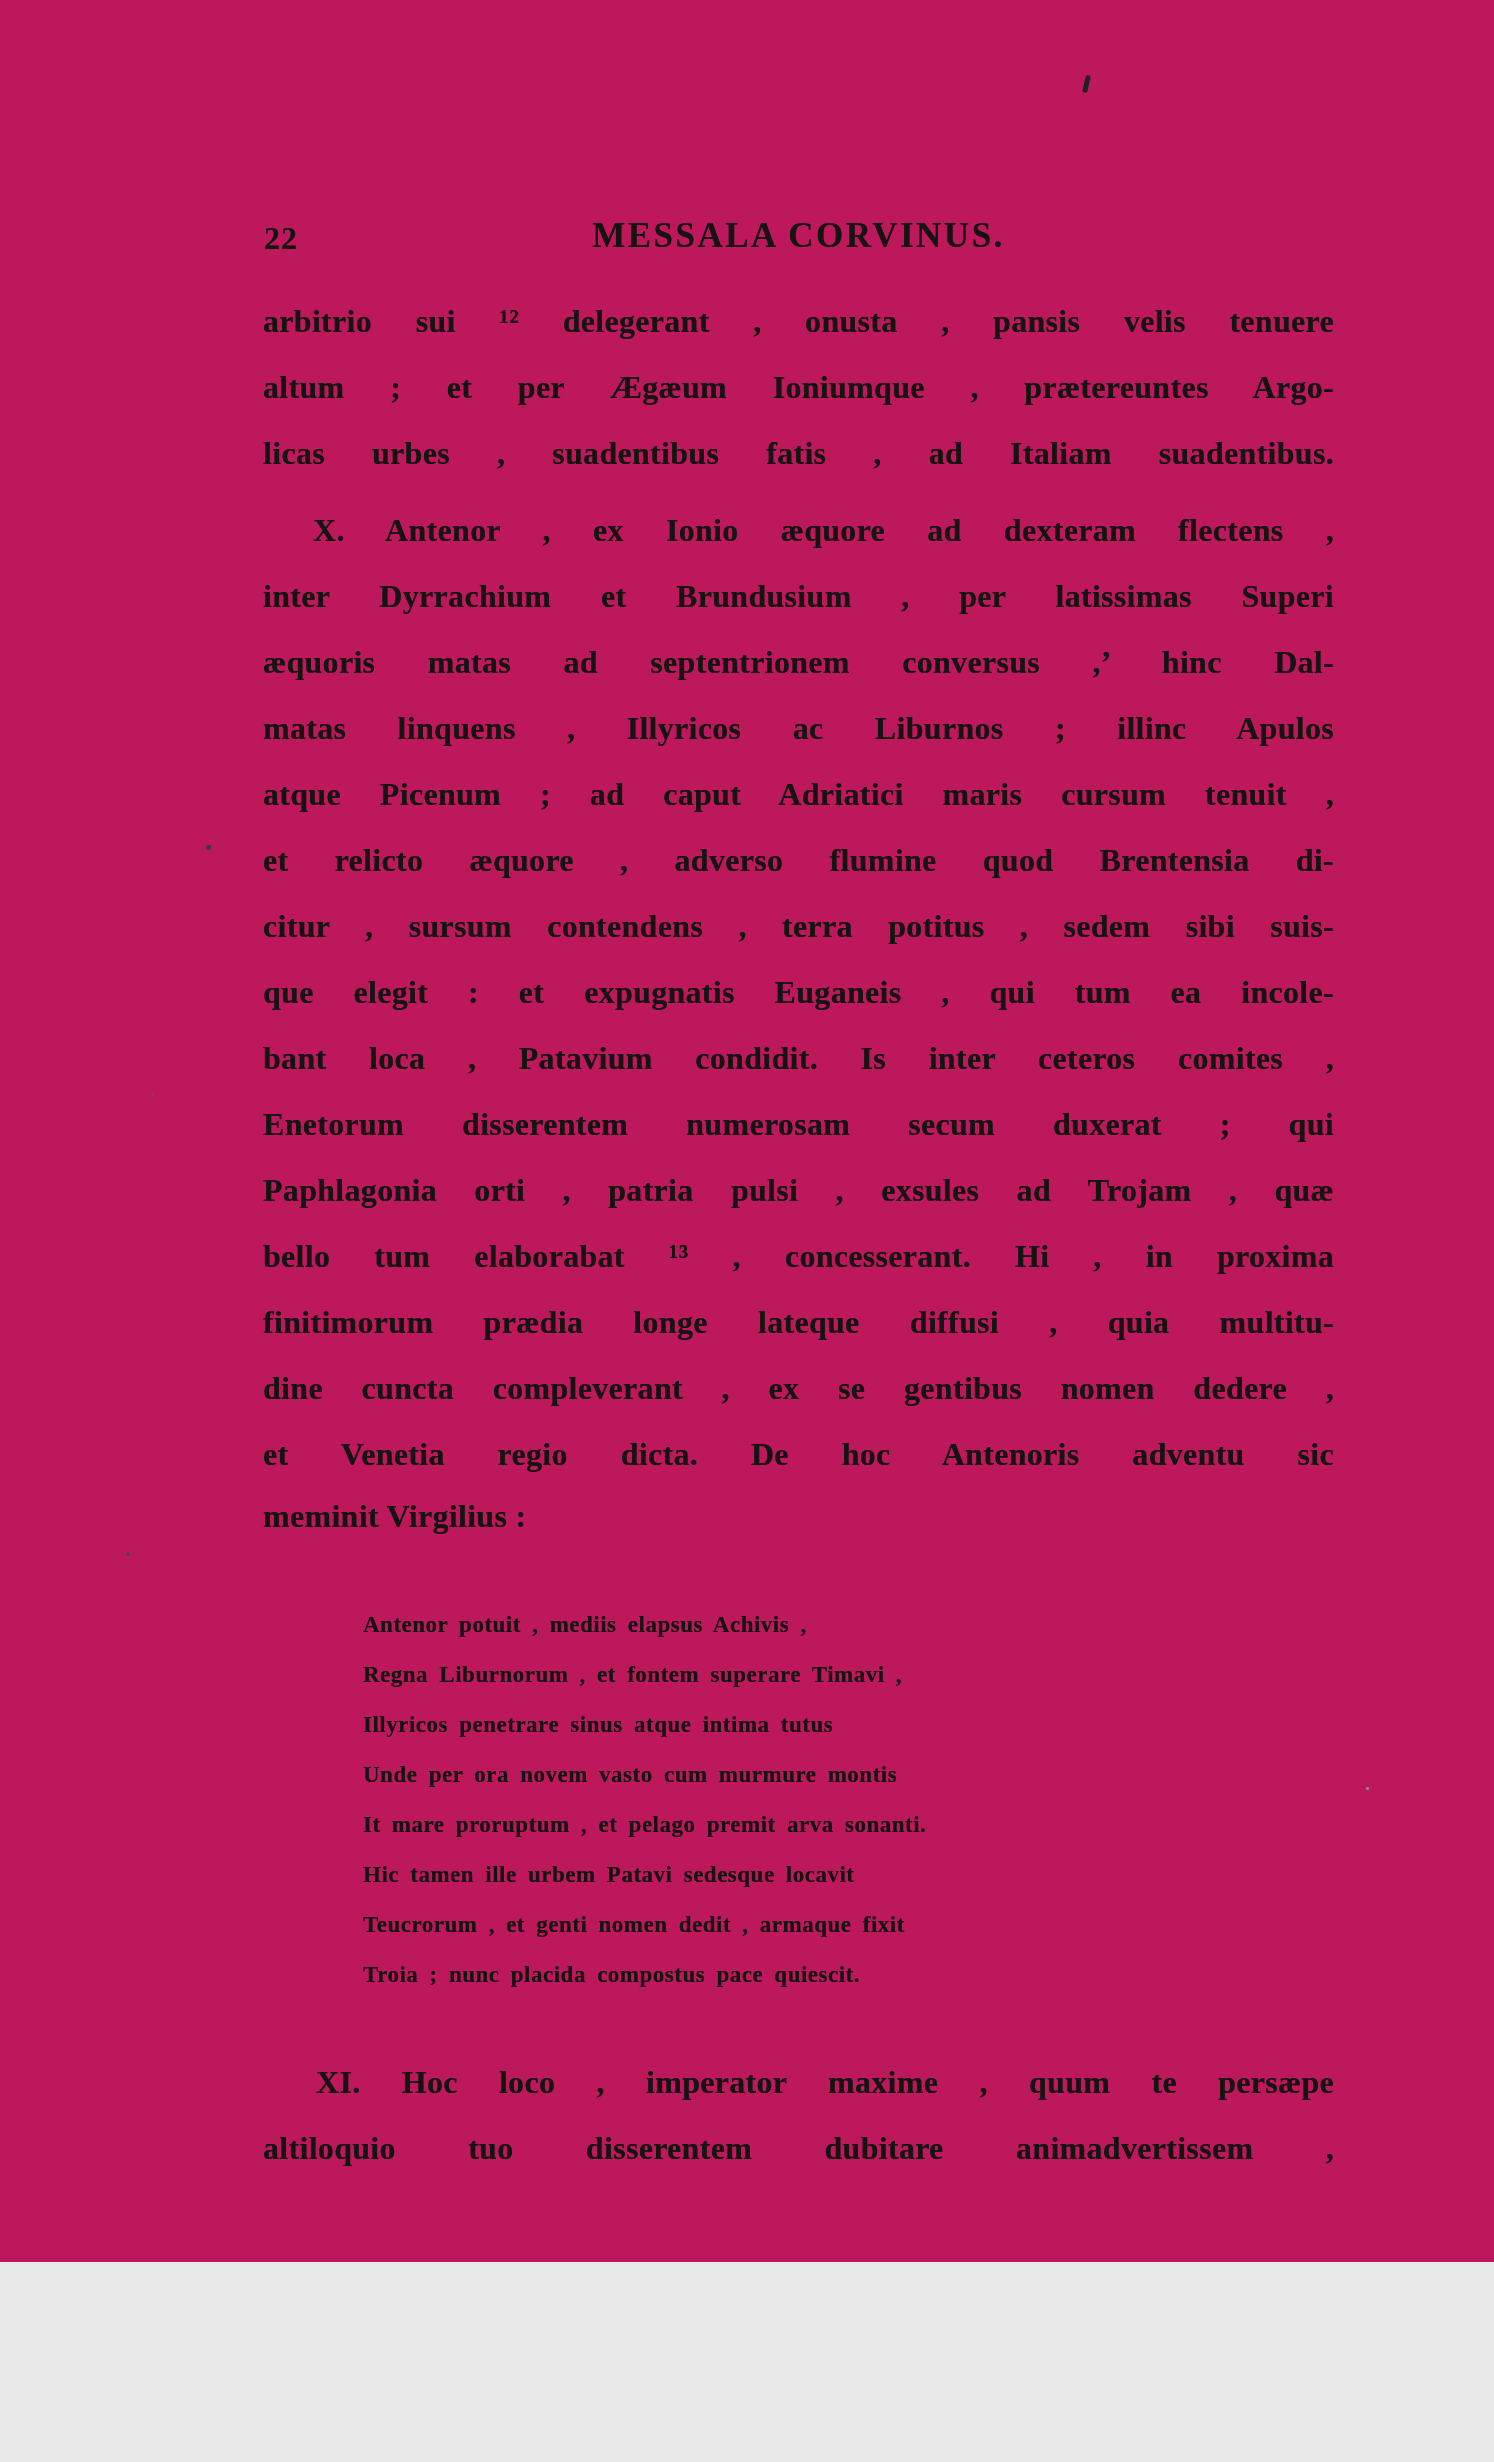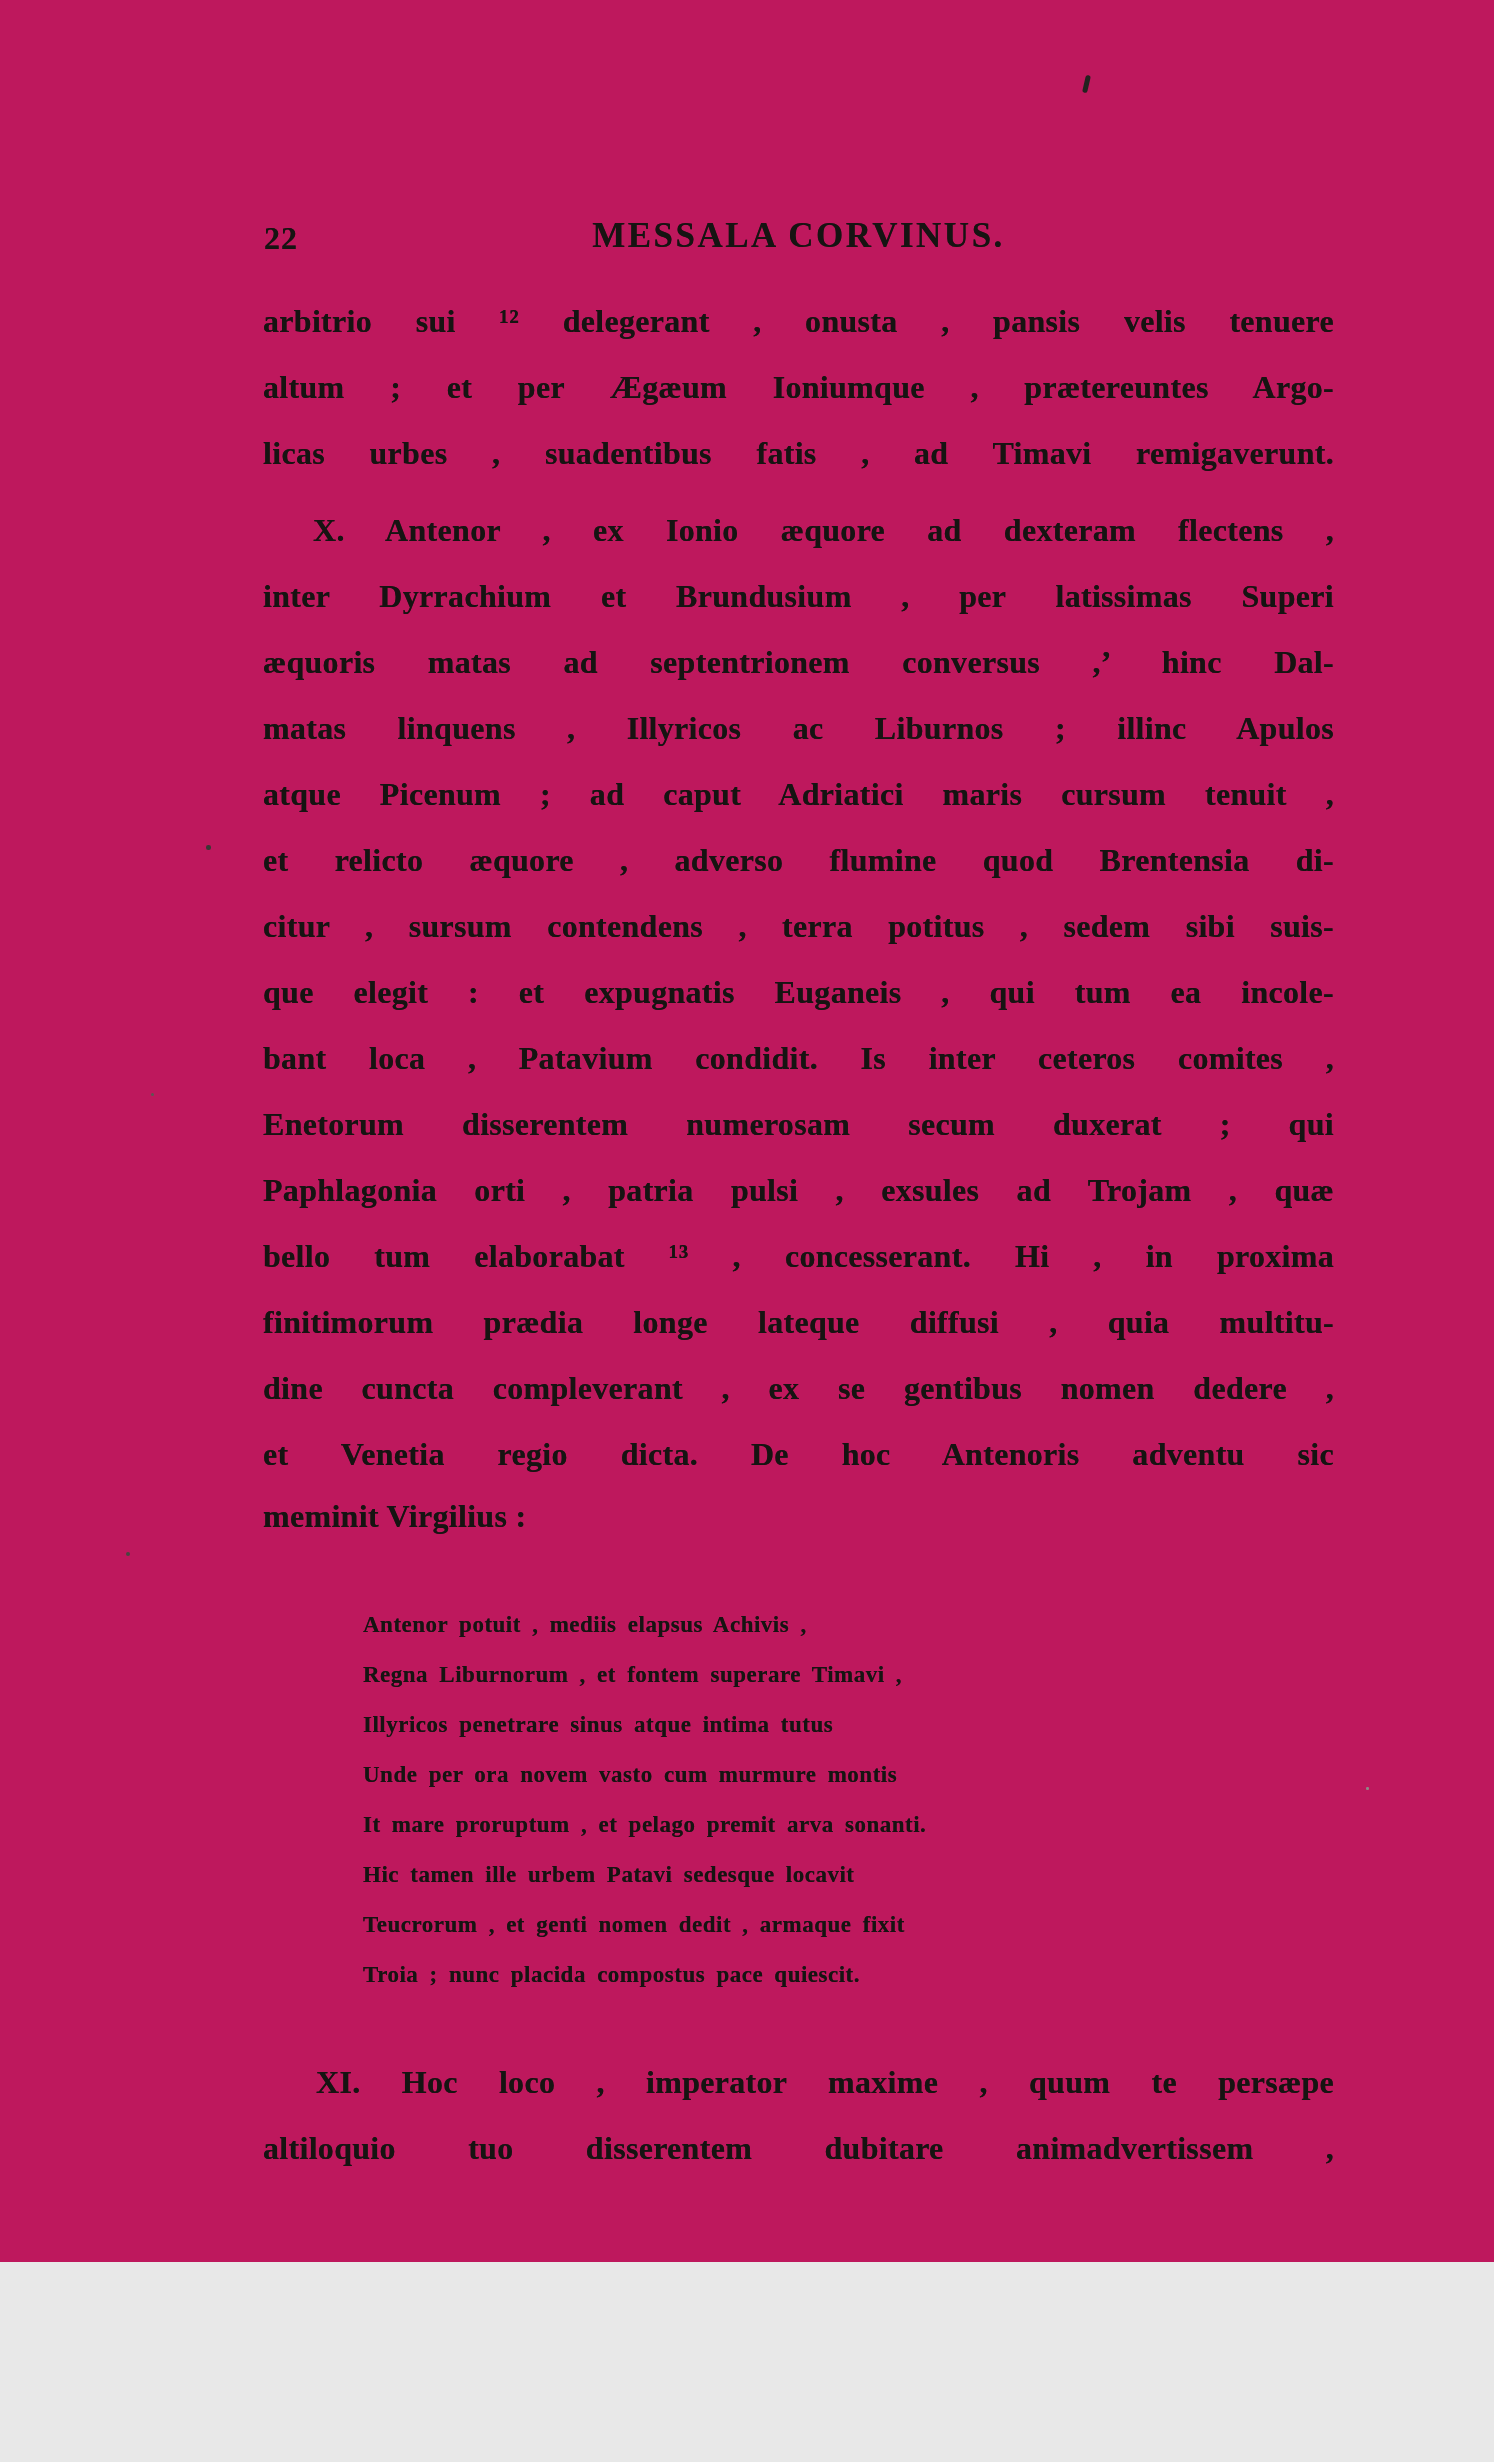--- a/index.html
+++ b/index.html
@@ -127,21 +127,21 @@
   <div class="text-col">
 
     <div class="header">
       <span class="pagenum">22</span>
       <span class="running-title">MESSALA CORVINUS.</span>
     </div>
 
     <div class="para p1">
         <div class="line">arbitrio sui ¹² delegerant , onusta , pansis velis tenuere</div>
         <div class="line">altum ; et per Ægæum Ioniumque , prætereuntes Argo-</div>
-        <div class="line">licas urbes , suadentibus fatis , ad Timavi remigaverunt.</div>
+        <div class="line">licas urbes , suadentibus fatis , ad Italiam suadentibus.</div>
       </div>
 
     <div class="para px">
         <div class="line">X. Antenor , ex Ionio æquore ad dexteram flectens ,</div>
         <div class="line">inter Dyrrachium et Brundusium , per latissimas Superi</div>
         <div class="line">æquoris matas ad septentrionem conversus ,’ hinc Dal-</div>
         <div class="line">matas linquens , Illyricos ac Liburnos ; illinc Apulos</div>
         <div class="line">atque Picenum ; ad caput Adriatici maris cursum tenuit ,</div>
         <div class="line">et relicto æquore , adverso flumine quod Brentensia di-</div>
         <div class="line">citur , sursum contendens , terra potitus , sedem sibi suis-</div>

